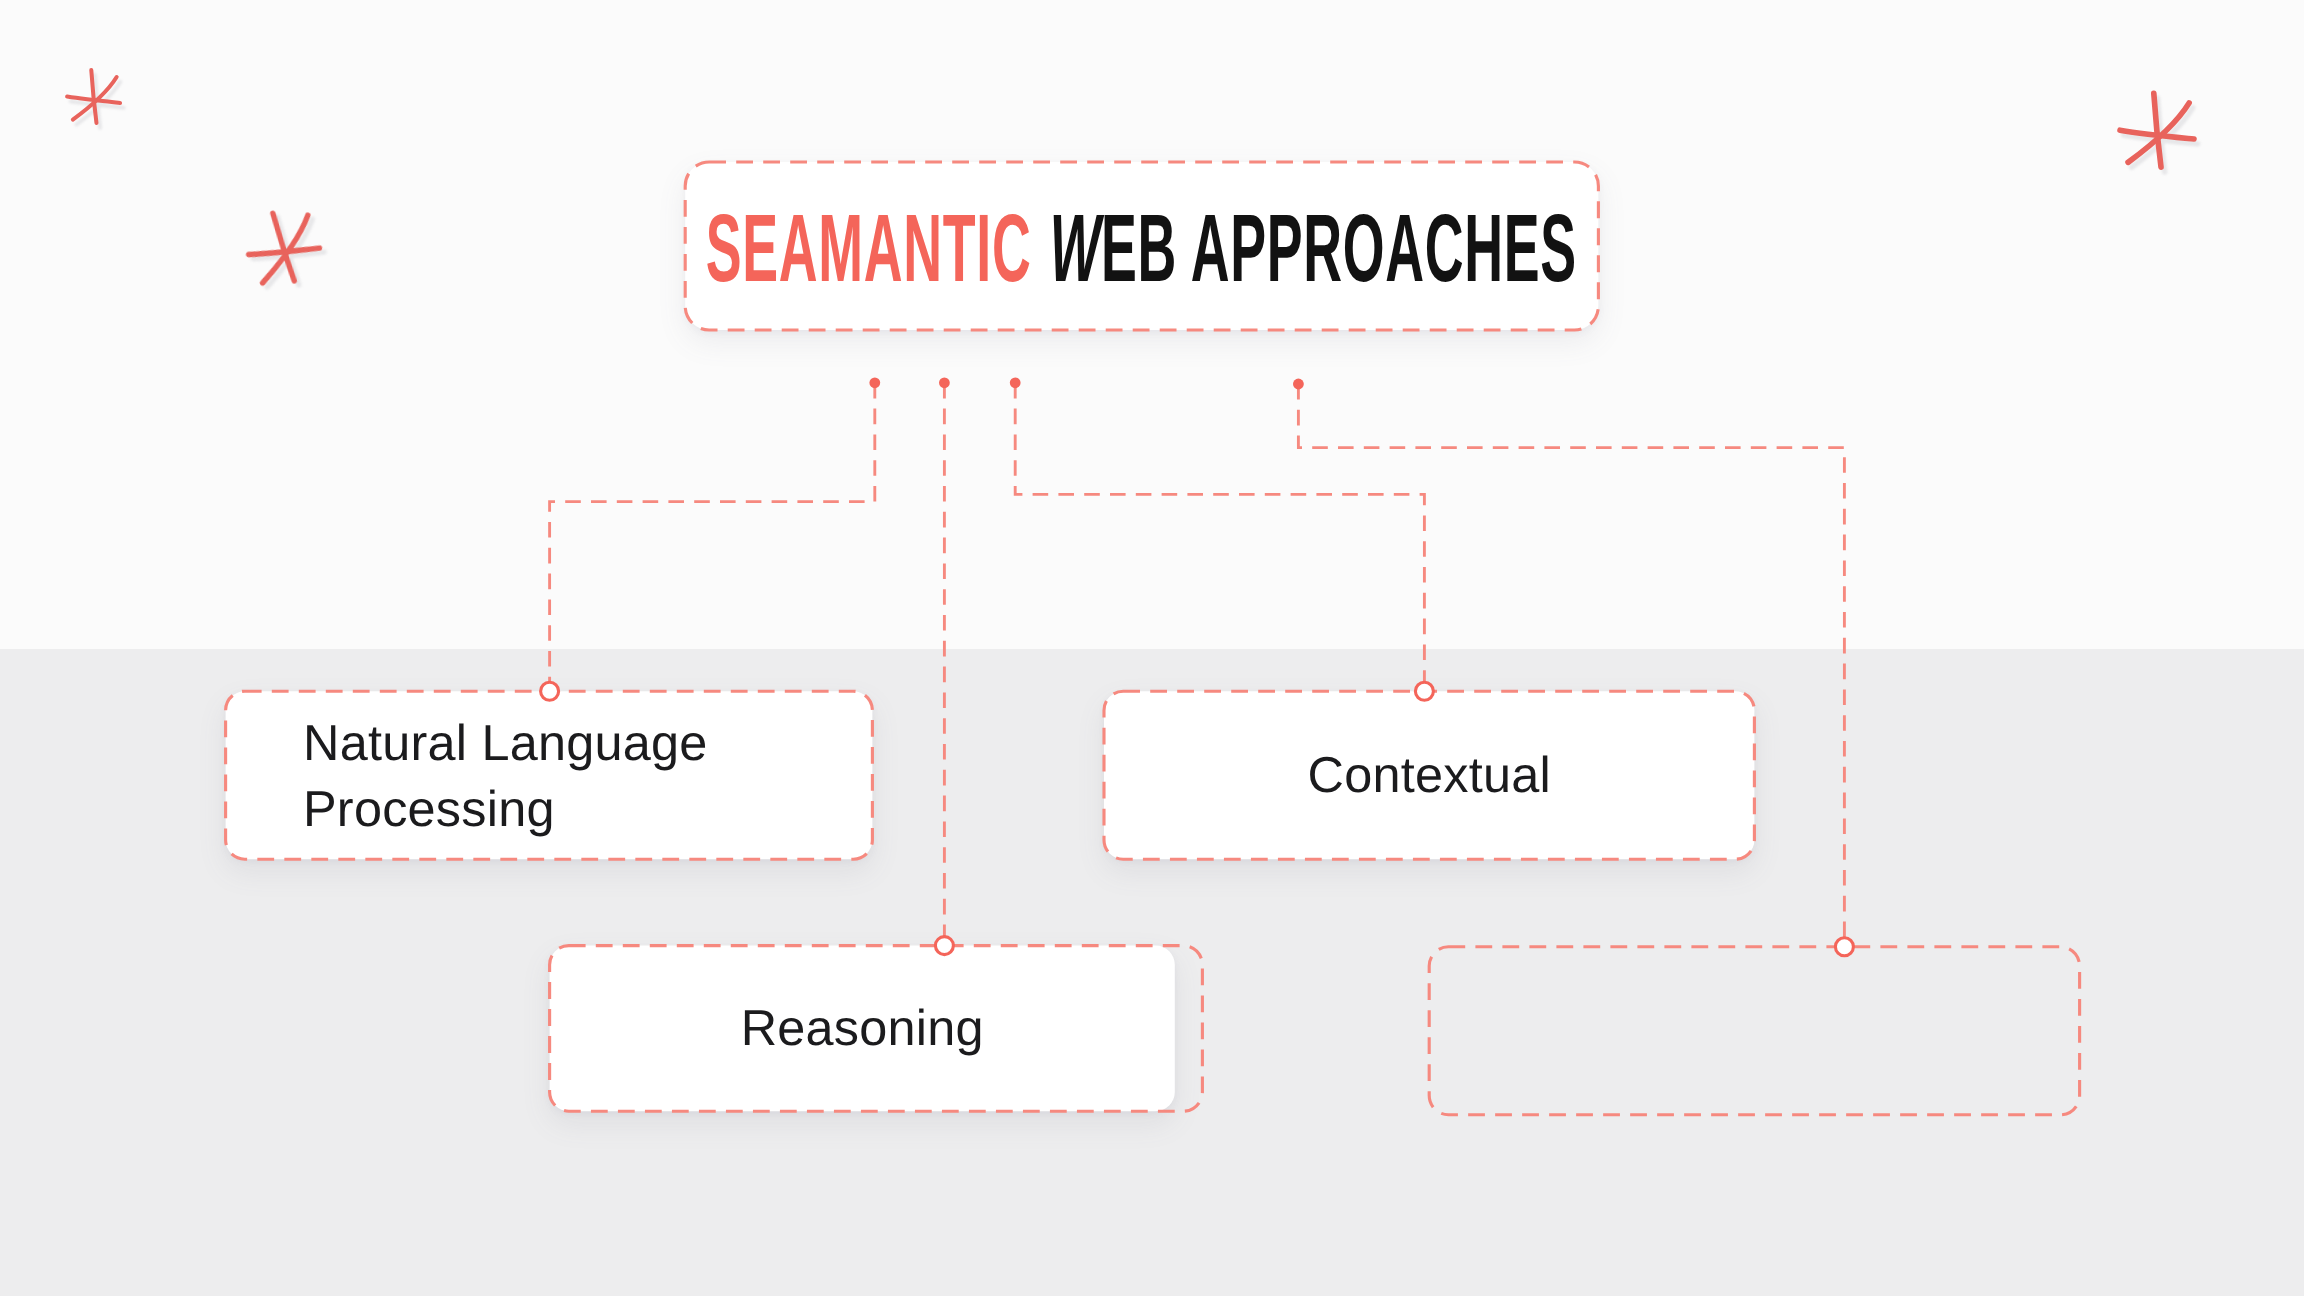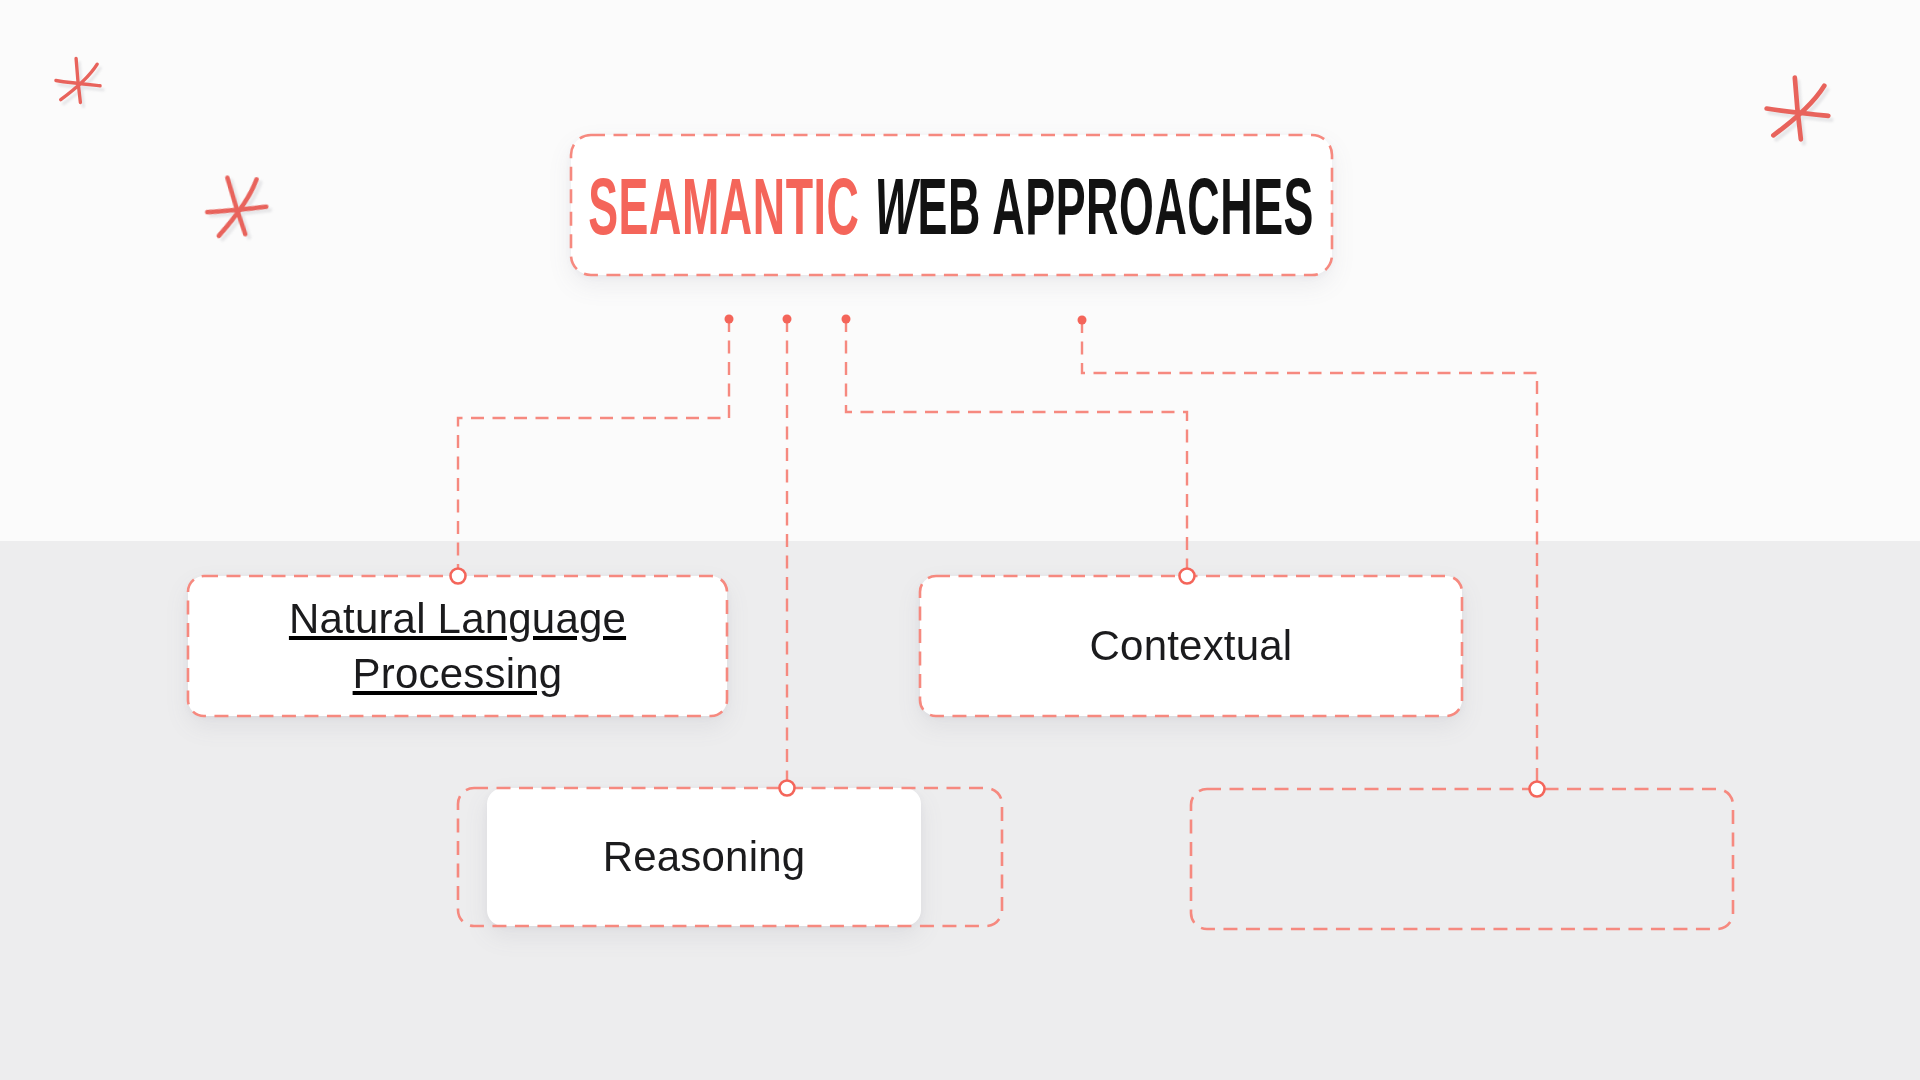--- a/index.html
+++ b/index.html
@@ -16,27 +16,26 @@
   }
 
   
   .box {
     position: absolute;
     background: var(--box-bg);
     box-shadow: 0 10px 24px rgba(110,110,130,0.10), 0 2px 6px rgba(110,110,130,0.06);
     display: flex;
     align-items: center;
     justify-content: center;
-    text-align: center;
   }
   .title-box { left: 571px; top: 135px; width: 761px; height: 140px; border-radius: 20px; }
   .node      { border-radius: 16px; }
-  .node-nlp  { left: 188px;  top: 576px; width: 539px; height: 140px; text-decoration: underline; }
+  .node-nlp  { left: 188px;  top: 576px; width: 539px; height: 140px; }
   .node-ctx  { left: 920px;  top: 576px; width: 542px; height: 140px; }
-  .node-rsn  { left: 458px;  top: 788px; width: 434px; height: 138px; margin-left: 29px; }
+  .node-rsn  { left: 458px;  top: 788px; width: 521px; height: 138px; }
   .node-ont  { left: 1191px; top: 789px; width: 542px; height: 140px; }
 
   .node .label {
     font-size: 42px;
     line-height: 1.32;
     color: var(--ink);
     letter-spacing: 0.2px;
   }
   .node-nlp .label { max-width: 410px; }
 

